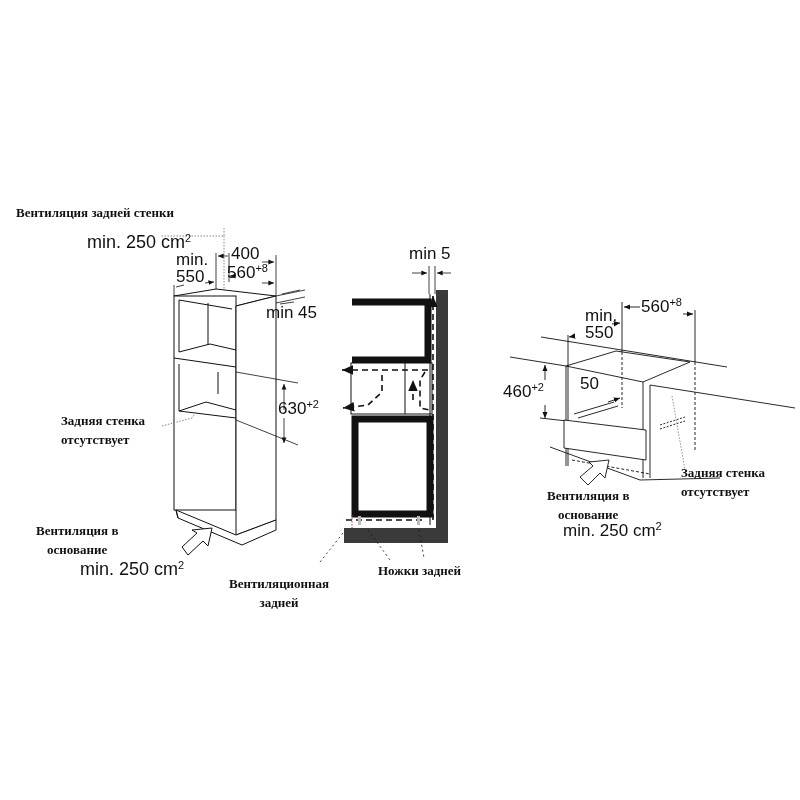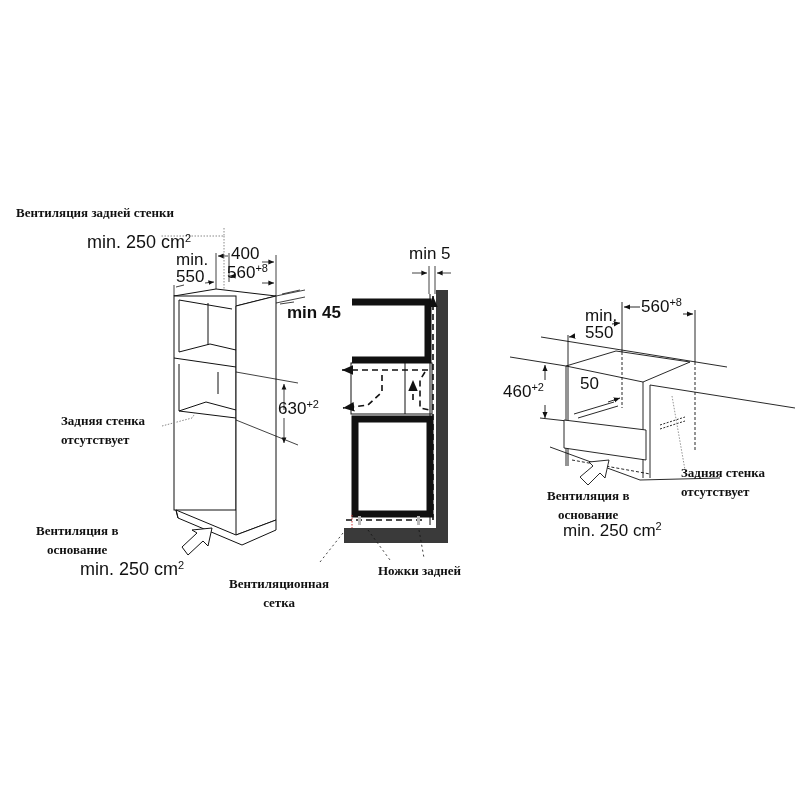--- a/index.html
+++ b/index.html
@@ -161,40 +161,40 @@
   <span>min. 250 cm</span><sup>2</sup>
 </div>
 <div class="dim" style="left:176px;top:251px;line-height:17px;">
   <div>min.</div>
   <div>550</div>
 </div>
 <div class="dim" style="left:231px;top:245px;">400</div>
 <div class="dim" style="left:227px;top:264px;">
   <span>560</span><sup>+8</sup>
 </div>
-<div class="dim" style="left:287px;top:304px;font-weight:bold;">min 45</div>
+<div class="dim" style="left:266px;top:304px;">min 45</div>
 <div class="dim" style="left:278px;top:400px;">
   <span>630</span><sup>+2</sup>
 </div>
 <div class="lbl" style="left:61px;top:411px;">
   <div>Задняя стенка</div>
   <div>отсутствует</div>
 </div>
 <div class="lbl center" style="left:36px;top:521px;">
   <div>Вентиляция в</div>
   <div>основание</div>
 </div>
 <div class="dim" style="left:80px;top:560px;font-size:18px;">
   <span>min. 250 cm</span><sup>2</sup>
 </div>
 
 <div class="dim" style="left:409px;top:245px;">min 5</div>
 <div class="lbl center" style="left:229px;top:561px;margin-top:13px;">
   <div>Вентиляционная</div>
-  <div>сетка</div>
+  <div>задней</div>
 </div>
 <div class="lbl" style="left:378px;top:561px;">Ножки задней</div>
 
 <div class="dim" style="left:585px;top:307px;line-height:17px;">
   <div>min.</div>
   <div>550</div>
 </div>
 <div class="dim" style="left:641px;top:298px;">
   <span>560</span><sup>+8</sup>
 </div>

